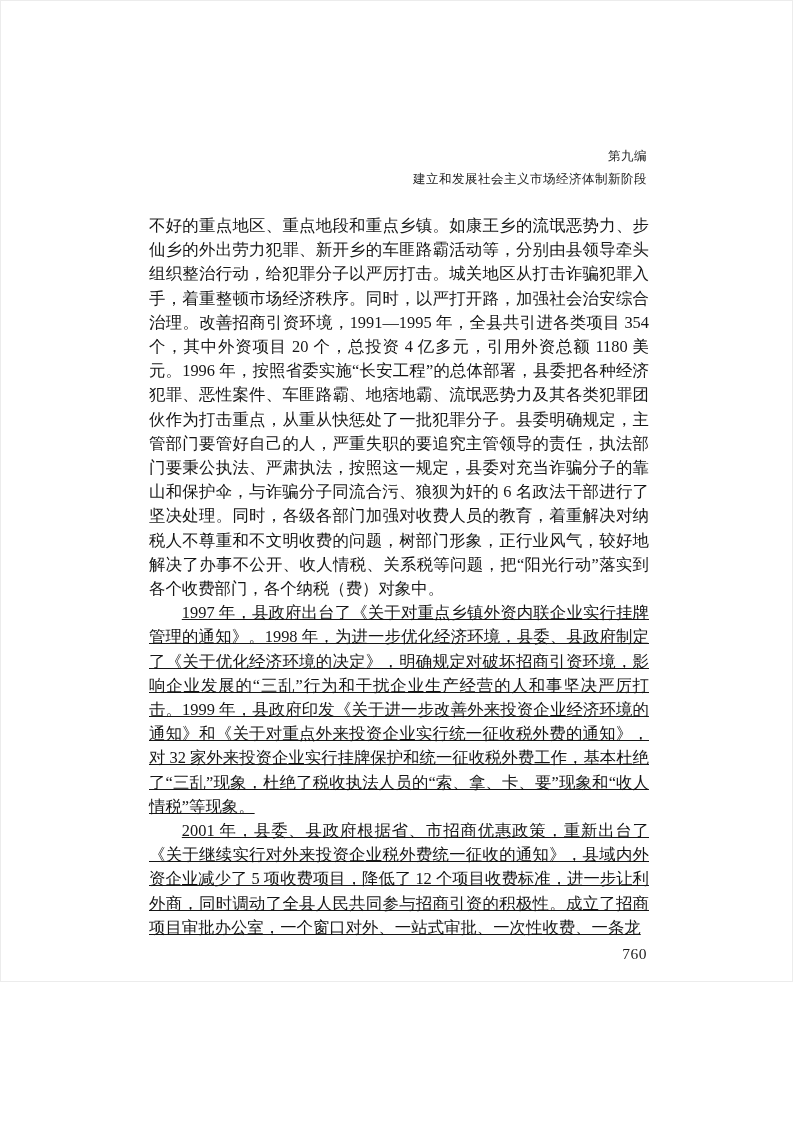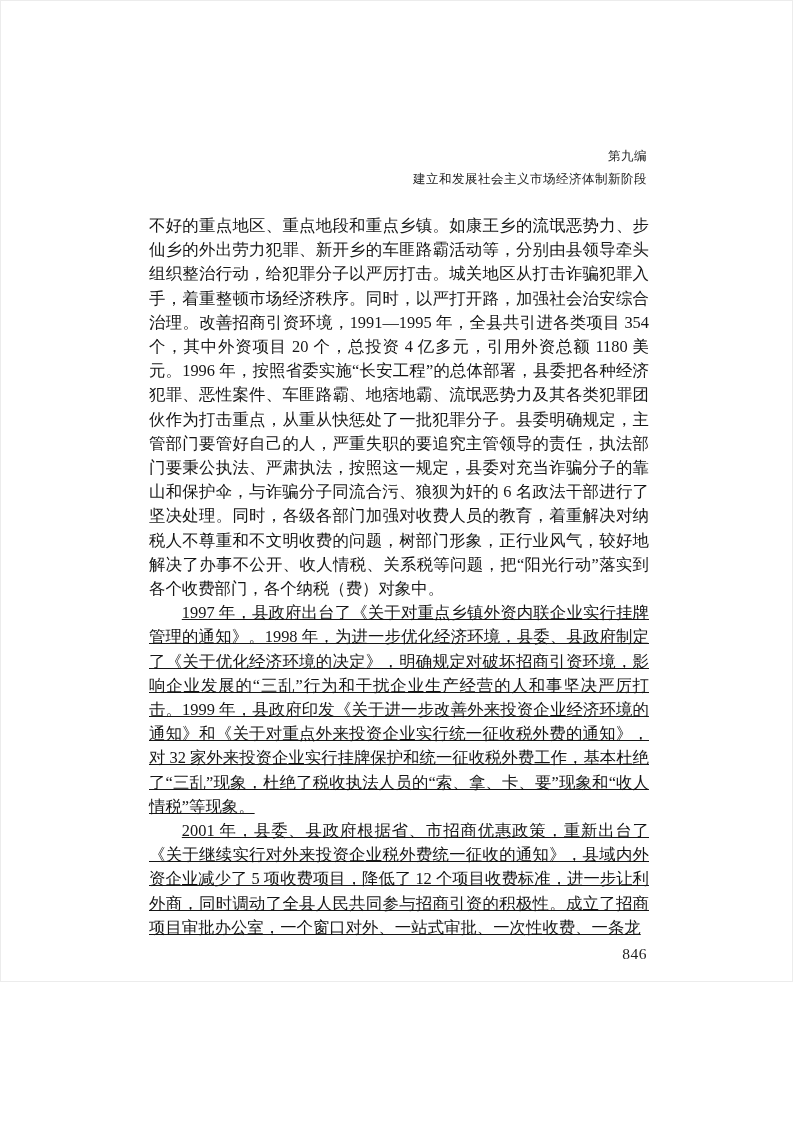--- a/index.html
+++ b/index.html
@@ -67,16 +67,16 @@
     <div>建立和发展社会主义市场经济体制新阶段</div>
   </div>
 
   <div class="body-text">
     <p>不好的重点地区、重点地段和重点乡镇。如康王乡的流氓恶势力、步仙乡的外出劳力犯罪、新开乡的车匪路霸活动等，分别由县领导牵头组织整治行动，给犯罪分子以严厉打击。城关地区从打击诈骗犯罪入手，着重整顿市场经济秩序。同时，以严打开路，加强社会治安综合治理。改善招商引资环境，1991—1995 年，全县共引进各类项目 354 个，其中外资项目 20 个，总投资 4 亿多元，引用外资总额 1180 美元。1996 年，按照省委实施“长安工程”的总体部署，县委把各种经济犯罪、恶性案件、车匪路霸、地痞地霸、流氓恶势力及其各类犯罪团伙作为打击重点，从重从快惩处了一批犯罪分子。县委明确规定，主管部门要管好自己的人，严重失职的要追究主管领导的责任，执法部门要秉公执法、严肃执法，按照这一规定，县委对充当诈骗分子的靠山和保护伞，与诈骗分子同流合污、狼狈为奸的 6 名政法干部进行了坚决处理。同时，各级各部门加强对收费人员的教育，着重解决对纳税人不尊重和不文明收费的问题，树部门形象，正行业风气，较好地解决了办事不公开、收人情税、关系税等问题，把“阳光行动”落实到各个收费部门，各个纳税（费）对象中。</p>
     <p class="indent">1997 年，县政府出台了《关于对重点乡镇外资内联企业实行挂牌管理的通知》。1998 年，为进一步优化经济环境，县委、县政府制定了《关于优化经济环境的决定》，明确规定对破坏招商引资环境，影响企业发展的“三乱”行为和干扰企业生产经营的人和事坚决严厉打击。1999 年，县政府印发《关于进一步改善外来投资企业经济环境的通知》和《关于对重点外来投资企业实行统一征收税外费的通知》，对 32 家外来投资企业实行挂牌保护和统一征收税外费工作，基本杜绝了“三乱”现象，杜绝了税收执法人员的“索、拿、卡、要”现象和“收人情税”等现象。</p>
     <p class="indent">2001 年，县委、县政府根据省、市招商优惠政策，重新出台了《关于继续实行对外来投资企业税外费统一征收的通知》，县域内外资企业减少了 5 项收费项目，降低了 12 个项目收费标准，进一步让利外商，同时调动了全县人民共同参与招商引资的积极性。成立了招商项目审批办公室，一个窗口对外、一站式审批、一次性收费、一条龙</p>
   </div>
 
   <div class="page-footer">
-    <span>846</span>
+    <span>760</span>
   </div>
 
 </div>
 
 </body></html>

